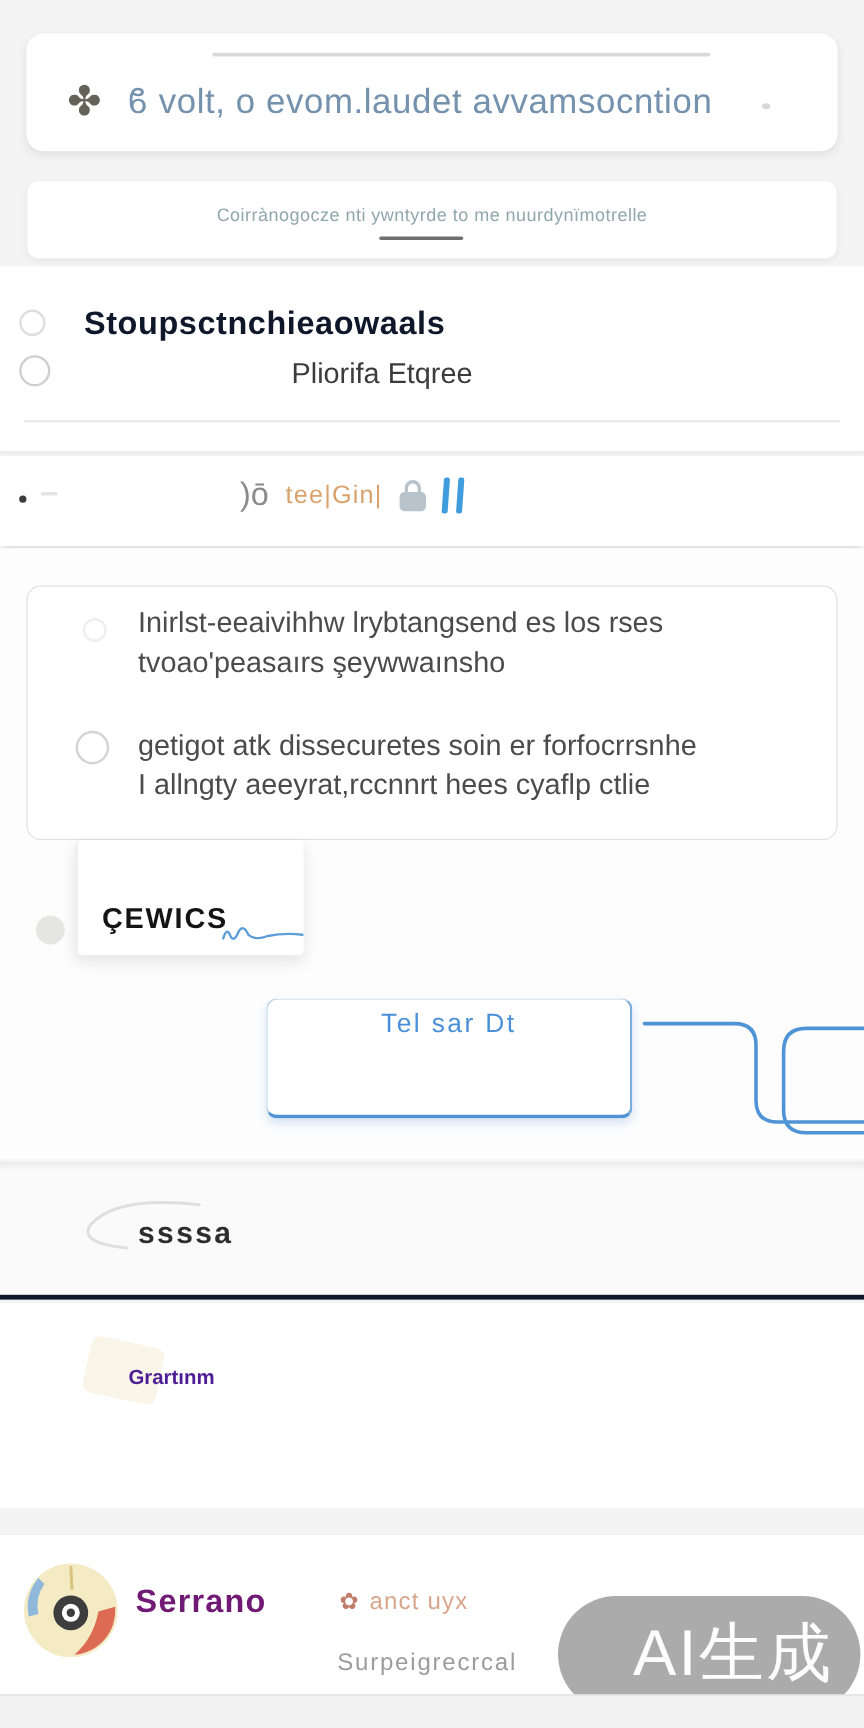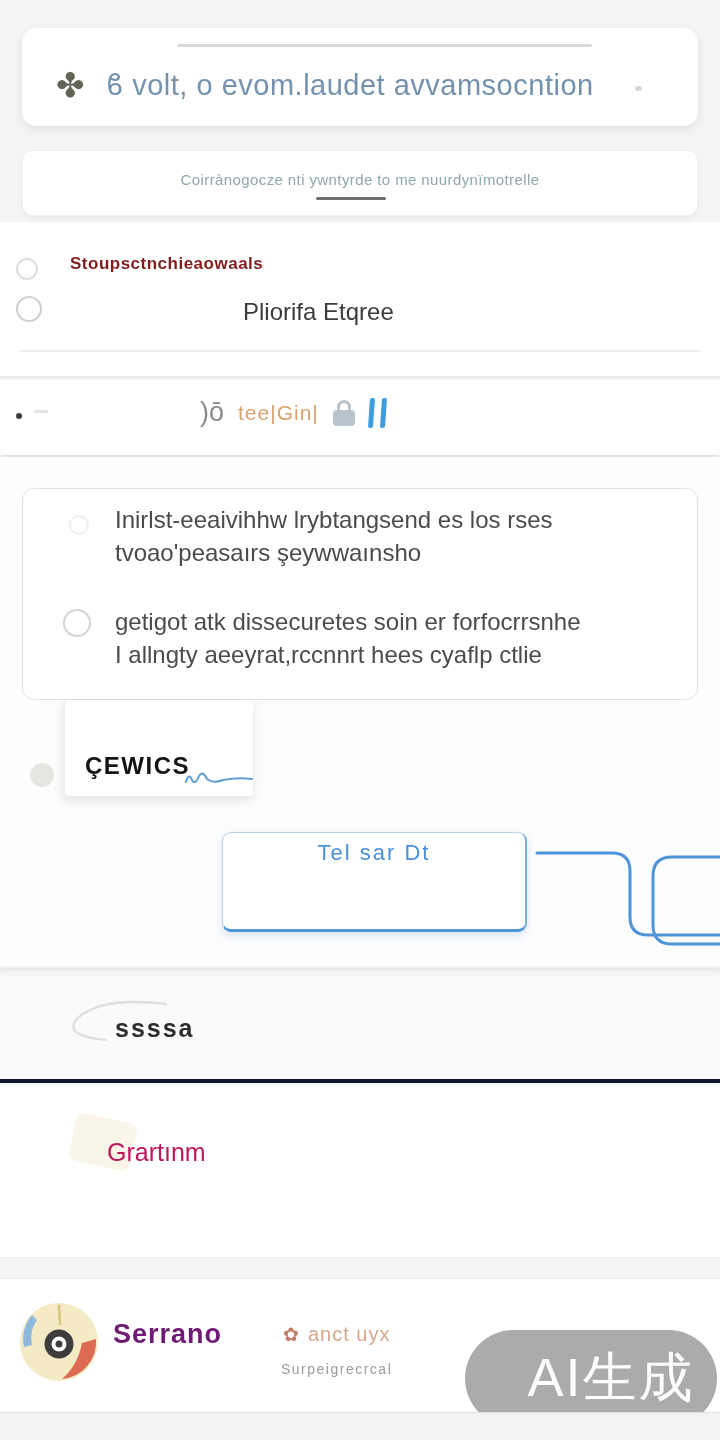--- a/index.html
+++ b/index.html
@@ -22,21 +22,21 @@
     background:#fff; border-radius:10px; border:1px solid #f1f1f1; box-shadow:0 2px 4px rgba(0,0,0,.05); }
   .notice-text { margin-top:20px; text-align:center; font-size:15px; color:#90a7ae; letter-spacing:.4px; }
   .notice-underline { position:absolute; left:293px; top:46px; width:70px; height:2.5px; background:#6f6f6f; border-radius:2px; }
 
   
   .sec-radios { position:absolute; left:0; top:222px; width:720px; height:154px; background:#fff;
     box-shadow:0 2px 3px rgba(0,0,0,.05); }
   .radio { border-radius:50%; background:#fff; position:absolute; }
   .radio.r1 { left:16px; top:36px; width:22px; height:22px; border:2px solid #dedede; }
   .radio.r2 { left:16px; top:74px; width:26px; height:26px; border:2px solid #cfcfcf; }
-  .radio-label-1 { position:absolute; left:70px; top:32px; font-size:17px; font-weight:700; color:#7f1d1d; letter-spacing:.5px; }
+  .radio-label-1 { position:absolute; left:70px; top:32px; font-size:27px; font-weight:700; color:#0f172a; letter-spacing:.5px; }
   .radio-label-2 { position:absolute; left:243px; top:76px; font-size:24px; color:#3b3b3b; }
   .radios-divider { position:absolute; left:20px; top:128px; width:680px; height:1.5px; background:#ececec; }
 
   
   .sec-toolbar { position:absolute; left:0; top:380px; width:720px; height:75px; background:#fff;
     box-shadow:0 4px 5px -3px rgba(0,0,0,.14); }
   .tb-dot { position:absolute; left:16px; top:33px; width:6px; height:6px; background:#3c3c3c; border-radius:50%; }
   .tb-dash { position:absolute; left:34px; top:30px; width:14px; height:3px; background:#e3e3e3; border-radius:2px; }
   .tb-center { position:absolute; left:200px; top:17px; display:flex; align-items:center; gap:14px; }
   .tb-prefix { font-size:27px; color:#8b8b8b; }
@@ -76,30 +76,30 @@
 
   
   .sec-row1 { position:absolute; left:0; top:968px; width:720px; height:115px; background:#fafafa;
     box-shadow:inset 0 7px 8px -6px rgba(0,0,0,.13); border-bottom:4px solid #0f172a; }
   .row1-arc { position:absolute; left:48px; top:26px; }
   .row1-label { position:absolute; left:115px; top:46px; font-size:25px; font-weight:700; color:#2d2d2d; letter-spacing:2px; }
 
   .sec-row2 { position:absolute; left:0; top:1086px; width:720px; height:172px; background:#fff; border-bottom:1px solid #eee; }
   .row2-shape { position:absolute; left:72px; top:32px; width:62px; height:48px; background:#f9f5e9;
     border-radius:8px; transform:rotate(12deg); }
-  .row2-label { position:absolute; left:107px; top:52px; font-size:25px; font-weight:400; color:#be185d; }
+  .row2-label { position:absolute; left:107px; top:52px; font-size:17px; font-weight:700; color:#4c1d95; }
 
   
   .sec-footer { position:absolute; left:0; top:1278px; width:720px; height:134px; background:#fff;
     border-top:1px solid #ececec; }
   .pie-icon { position:absolute; left:18px; top:22px; }
   .profile-name { position:absolute; left:113px; top:40px; font-size:27px; font-weight:700; color:#701a75; letter-spacing:1px; }
   .profile-meta { position:absolute; left:283px; top:44px; font-size:20px; color:#d8a68c; letter-spacing:1px; display:flex; gap:8px; align-items:center; }
   .profile-meta .flower { color:#c27d6a; font-size:19px; }
-  .profile-sub { position:absolute; left:281px; top:82px; font-size:14px; color:#9c9c9c; letter-spacing:1.5px; }
+  .profile-sub { position:absolute; left:281px; top:96px; font-size:20px; color:#9c9c9c; letter-spacing:1.5px; }
 
   .watermark { position:absolute; left:465px; top:1330px; width:252px; height:97px; background:#a7a7a7;
     border-radius:50px; display:flex; align-items:center; justify-content:center; opacity:.95; }
   .watermark span { font-size:54px; color:#fdfdfd; font-weight:500; letter-spacing:2px;margin-left:40px; }
 
   .footer-band { position:absolute; left:0; top:1412px; width:720px; height:28px; background:#f2f2f3; border-top:1px solid #e0e0e0; }
 </style>
 </head>
 <body>
 

